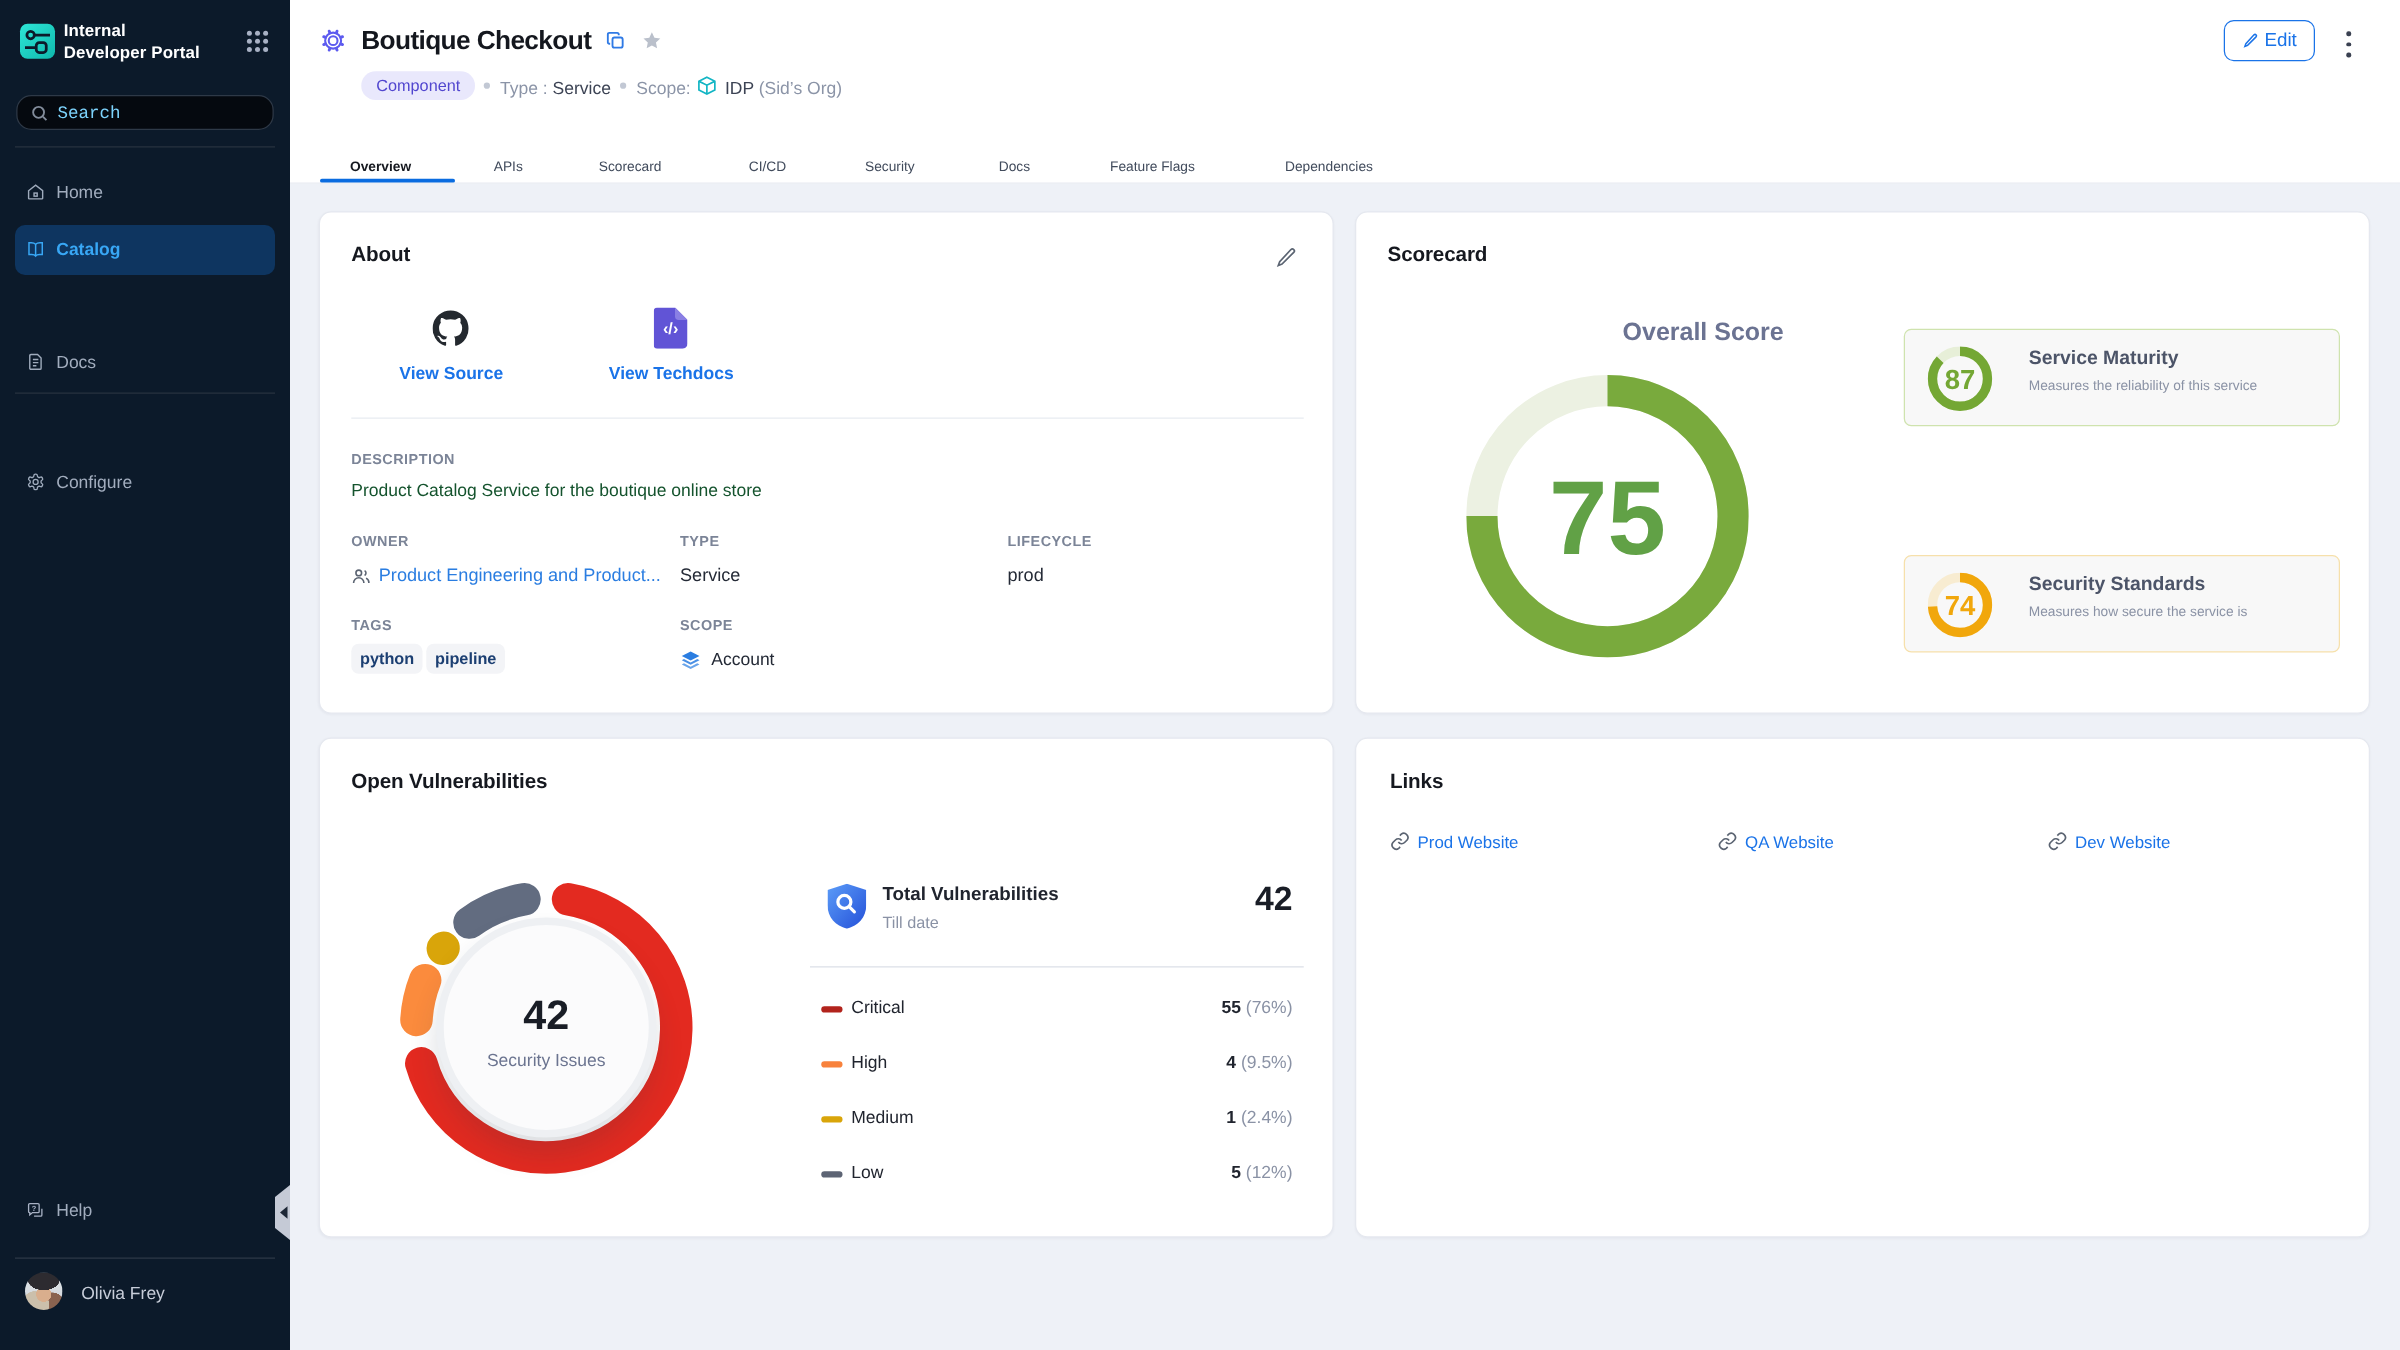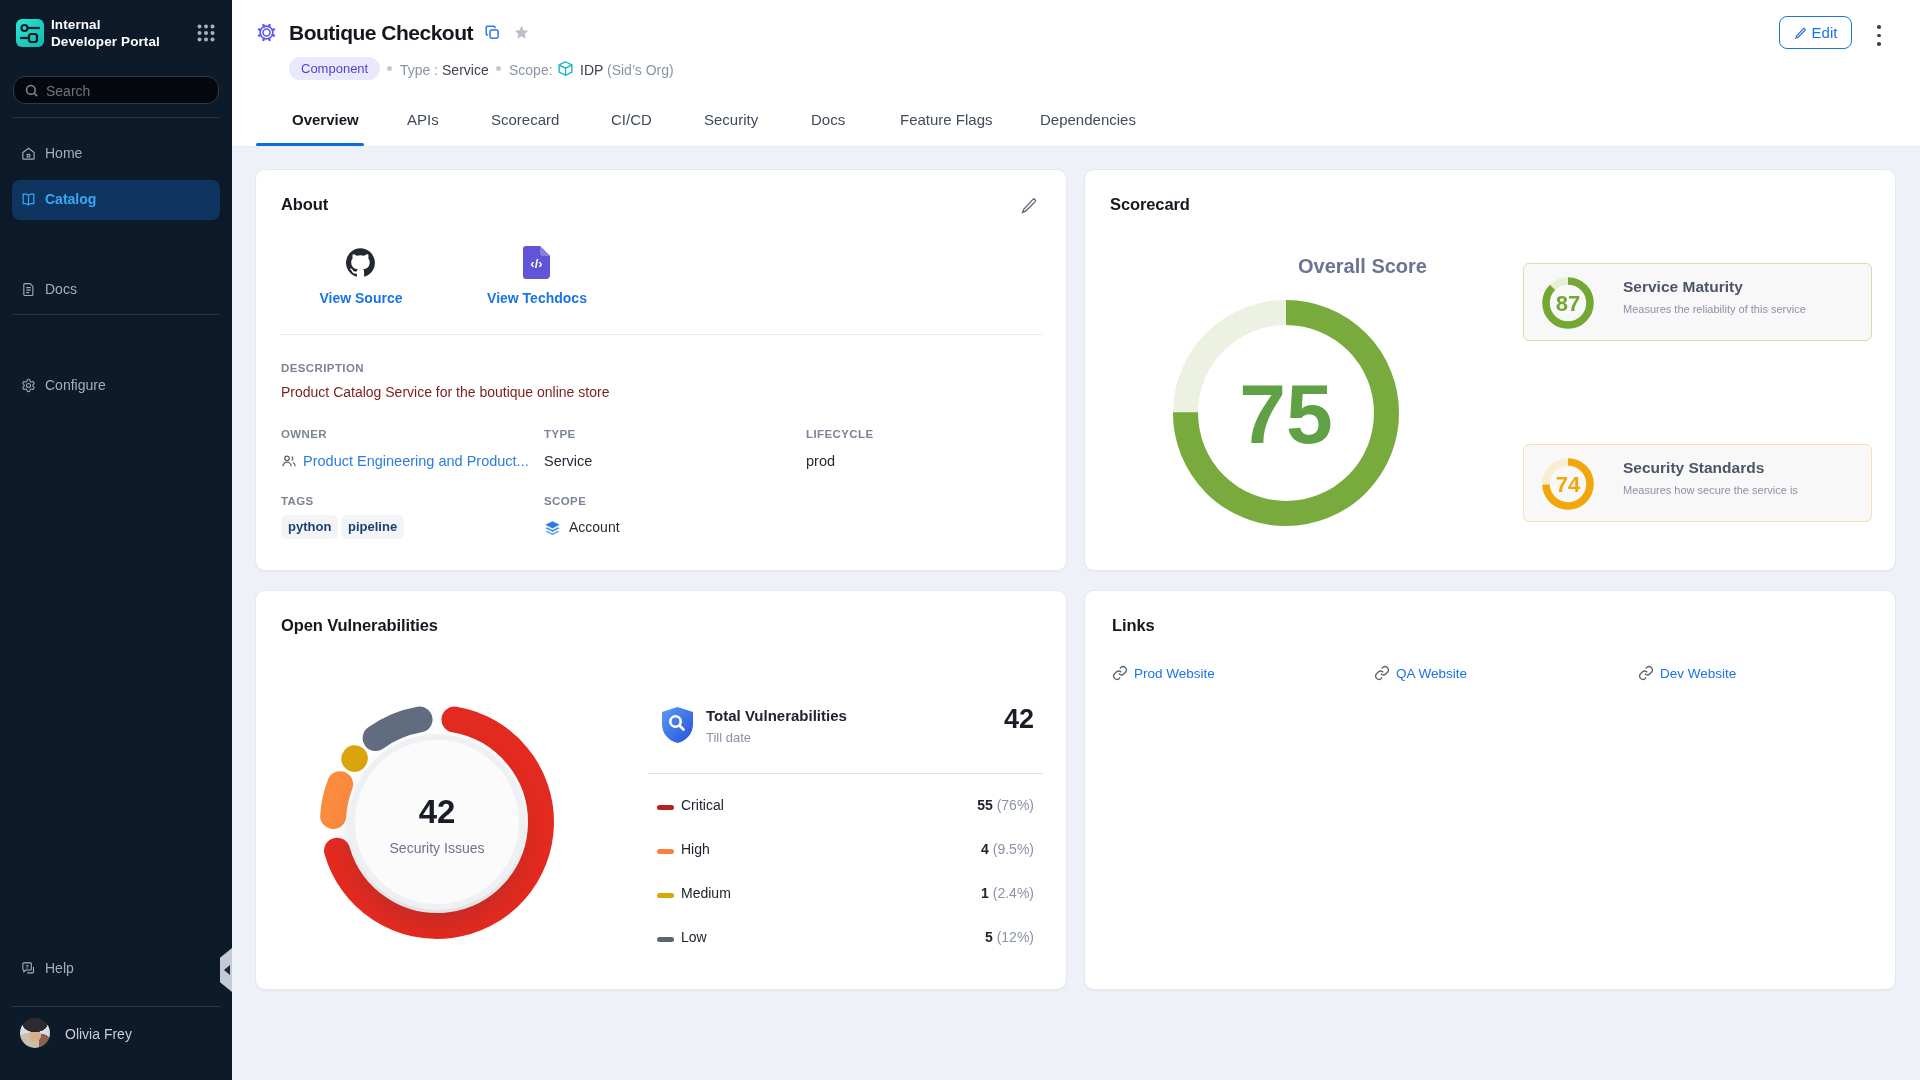--- a/index.html
+++ b/index.html
@@ -4,41 +4,41 @@
 <style>
 * { margin:0; padding:0; box-sizing:border-box; }
 html,body { width:1920px; height:1080px; overflow:hidden; font-family:"Liberation Sans",sans-serif; background:#eef1f7; }
 #stage { position:relative; width:1920px; height:1080px; }
 
 #sidebar { position:absolute; left:0; top:0; width:232px; height:1080px; background:#0c1a2a; z-index:5; }
 #logo { position:absolute; left:16px; top:19px; width:28px; height:28px; border-radius:6px; background:linear-gradient(135deg,#2ee6d6 0%,#0fb8ad 100%); }
 #logo svg { position:absolute; left:0; top:0; }
 #brand { position:absolute; left:51px; top:17px; color:#fff; font-size:13.5px; font-weight:700; line-height:16.5px; letter-spacing:.1px; }
 #gridicon { position:absolute; right:17px; top:24px; }
-#searchbox { position:absolute; left:13px; top:76px; width:206px; height:28px; background:#05090f; border:1px solid #2e3947; border-radius:12px; color:#737373; font-size:14px; }
+#searchbox { position:absolute; left:13px; top:76px; width:206px; height:28px; background:#05090f; border:1px solid #2e3947; border-radius:12px; color:#7dd3fc; font-size:14px;font-family:Liberation Mono, monospace; }
 #searchbox .mag { position:absolute; left:10px; top:6px; }
 #searchbox .ph { position:absolute; left:32px; top:6px; }
 .sdivider { position:absolute; left:12px; width:208px; height:1px; background:#27323f; }
 .navitem { position:absolute; left:12px; width:208px; height:40px; color:#a2adbe; font-size:14px; }
 .navitem .ico { position:absolute; left:9px; top:12px; width:15px; height:15px; }
 .navitem .lbl { position:absolute; left:33px; top:11px; }
 .navitem.active { background:#0e3560; border-radius:8px; color:#38a7f5; font-weight:700; }
 
 #header { position:absolute; left:232px; top:0; width:1688px; height:147px; background:#fff; border-bottom:1px solid #e7eaf1; }
 #htitle { position:absolute; left:57px; top:21px; font-size:21px; font-weight:700; color:#14171e; letter-spacing:-.5px; }
 #hgear { position:absolute; left:24px; top:22px; }
 #hcopy { position:absolute; left:253px; top:25px; }
 #hstar { position:absolute; left:281px; top:24px; }
 #chip { position:absolute; left:57px; top:57px; height:23px; padding:0 12px; background:#e9e8fc; border-radius:12px; color:#5146cf; font-size:13px; font-weight:500; line-height:23px; }
 .meta { position:absolute; top:62px; font-size:14px; color:#8b94a7; }
 .meta b { color:#3c4354; font-weight:400; }
 .mdot { position:absolute; top:66px; width:5px; height:5px; border-radius:50%; background:#c2c8d4; }
 #editbtn { position:absolute; left:1547px; top:16px; width:73px; height:33px; border:1.5px solid #1a73e8; border-radius:8px; color:#1a73e8; font-size:15px; font-weight:500; text-align:center; line-height:31px; }
 
-.tab { position:absolute; top:111px; font-size:15px; color:#414b5c;margin-left:12px; }
+.tab { position:absolute; top:128px; font-size:11px; color:#414b5c; }
 .tab.active { color:#15181f; font-weight:700; }
 #tabline { position:absolute; left:24px; top:143px; width:108px; height:3px; background:#0a6ce0; border-radius:2px; }
 
 .card { position:absolute; background:#fff; border:1px solid #e5e8ef; border-radius:10px; box-shadow:0 1px 2px rgba(16,24,40,.04); }
 .cardtitle { position:absolute; font-size:16.5px; font-weight:700; color:#15181f; letter-spacing:-.1px; }
 .slabel { position:absolute; font-size:11.5px; font-weight:700; color:#7b8497; letter-spacing:.4px; }
 </style>
 </head>
 <body>
 <div id="stage">
@@ -169,21 +169,21 @@
       </svg>
   <div style="position:absolute; left:25px; top:120px; width:160px; text-align:center; color:#1a73e8; font-size:14px; font-weight:700;">View Source</div>
   <svg style="position:absolute; left:267px; top:76px;" width="27" height="33" viewBox="0 0 27 33">
     <path d="M3 0 H17 L27 10 V29 a4 4 0 0 1 -4 4 H3 a3 3 0 0 1 -3 -3 V3 a3 3 0 0 1 3 -3 Z" fill="#6154d6"></path>
     <path d="M17 0 L27 10 H20 a3 3 0 0 1 -3 -3 Z" fill="#8a7fe4"></path>
     <text x="13.5" y="21.5" font-size="13" font-weight="bold" fill="#fff" text-anchor="middle" font-family="Liberation Sans">‹/›</text>
   </svg>
   <div style="position:absolute; left:201px; top:120px; width:160px; text-align:center; color:#1a73e8; font-size:14px; font-weight:700;">View Techdocs</div>
   <div style="position:absolute; left:25px; top:164px; width:762px; height:1px; background:#e8ebf1;"></div>
   <div class="slabel" style="left:25px; top:192px;">DESCRIPTION</div>
-  <div style="position:absolute; left:25px; top:214px; font-size:14px; color:#7f1d1d;">Product Catalog Service for the boutique online store</div>
+  <div style="position:absolute; left:25px; top:214px; font-size:14px; color:#14532d;">Product Catalog Service for the boutique online store</div>
   <div class="slabel" style="left:25px; top:258px;">OWNER</div>
   <div class="slabel" style="left:288px; top:258px;">TYPE</div>
   <div class="slabel" style="left:550px; top:258px;">LIFECYCLE</div>
   <svg style="position:absolute; left:25px; top:283px;" width="16" height="16" viewBox="0 0 24 24" fill="none" stroke="#5b6472" stroke-width="1.9">
         <circle cx="9" cy="8" r="3.4"></circle>
         <path d="M2.8 20 a6.2 6.2 0 0 1 12.4 0"></path>
         <path d="M16 5.2 a3.4 3.4 0 0 1 0 5.9 M17.8 14.2 a6.2 6.2 0 0 1 3.4 5.8"></path>
       </svg>
   <div style="position:absolute; left:47px; top:283px; font-size:14.5px; color:#2a7de1;">Product Engineering and Product...</div>
   <div style="position:absolute; left:288px; top:283px; font-size:14.5px; color:#242a36;">Service</div>

